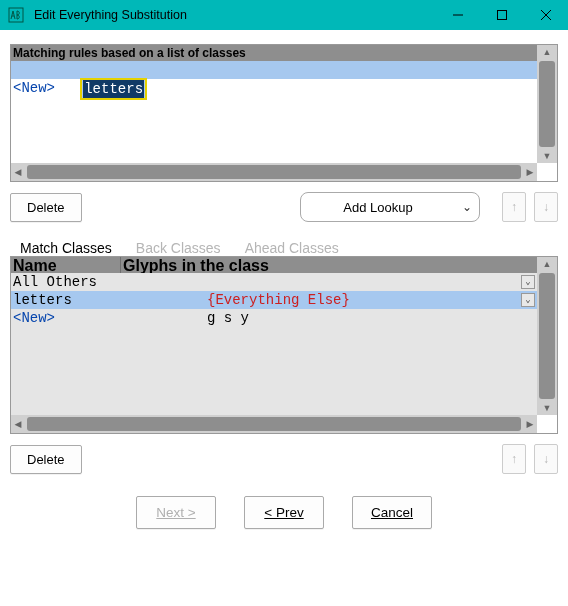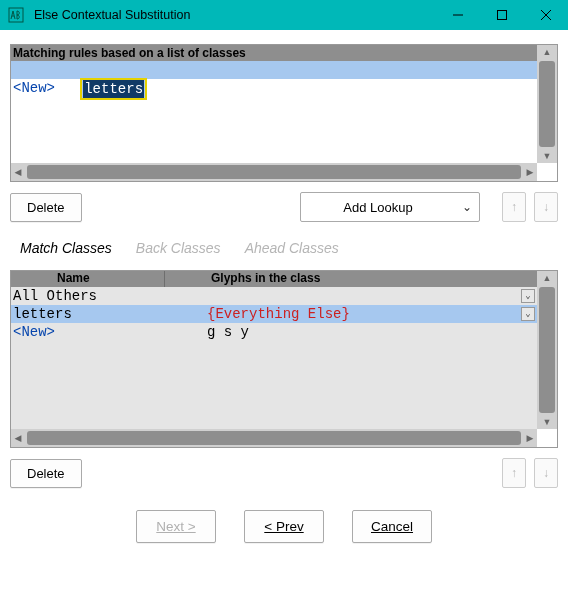--- a/index.html
+++ b/index.html
@@ -117,45 +117,43 @@
     padding:6px 16px;
     font-size:13px;
     border-radius:2px;
     box-shadow: 0 1px 0 rgba(0,0,0,0.05);
   }
   .combo {
     border:1px solid #aaa;
     background:#fff;
     display:flex; align-items:center;
     height:30px; width:180px;
-    border-radius:2px;
+    border-radius:8px;
   }
   .combo .label { flex:1; text-align:center; font-size:13px; }
   .combo .chev { width:24px; text-align:center; color:#333; }
   .iconbtn {
     border:1px solid #ccc; background:#fafafa;
     width:24px; height:30px; display:flex;align-items:center;justify-content:center;
     color:#b5b5b5; border-radius:2px;
   }
   .tabs {
     display:flex; gap:24px; font-size:14px;
-    margin: 6px 2px 14px 10px;
-    font-style: italic;
+    margin: 6px 2px 0 10px;
   }
   .tab { color:#b5b5b5; }
   .tab.active { color:#000; }
   .table-box { height:178px; }
   .table-header {
     position:absolute; left:0; top:0; right:20px; height:16px;
     background:#8e8e8e; display:flex;
   }
   .th {
-    font-weight:bold; font-size:12px; padding:0 2px; color:#000;
+    font-weight:bold; font-size:16px; padding:0 2px; color:#000;
     border-right:1px solid #6e6e6e;
-    margin-left:44px;
   }
   .th.name { width:110px; }
   .th.glyphs { flex:1; border-right:none; }
   .table-rows {
     position:absolute; left:0; top:16px; right:20px; bottom:18px;
     background:#e5e5e5; overflow:hidden;
   }
   .trow {
     display:flex; height:18px; line-height:18px;
     font-family:"Courier New", monospace; font-size:14px;
@@ -185,21 +183,21 @@
 </head>
 <body>
 
 <div class="titlebar">
   <div class="app-icon">
     <svg width="16" height="16" viewBox="0 0 16 16">
       <rect x="1" y="1" width="14" height="14" fill="none" stroke="#054" stroke-width="1"></rect>
       <path d="M3 12 L5 4 M5 4 L7 12 M4 9 L6 9 M9 4 L9 12 M9 8 C12 8 12 4 9 4 M9 8 C12 8 12 12 9 12" stroke="#054" stroke-width="1" fill="none"></path>
     </svg>
   </div>
-  <div class="title">Else Contextual Substitution</div>
+  <div class="title">Edit Everything Substitution</div>
   <div class="winbtn">
     <svg width="10" height="10">
         <line x1="0" y1="5" x2="10" y2="5" stroke="#000" stroke-width="1"></line>
       </svg>
   </div>
   <div class="winbtn">
     <svg width="10" height="10">
         <rect x="0.5" y="0.5" width="9" height="9" fill="none" stroke="#000" stroke-width="1"></rect>
       </svg>
   </div>

